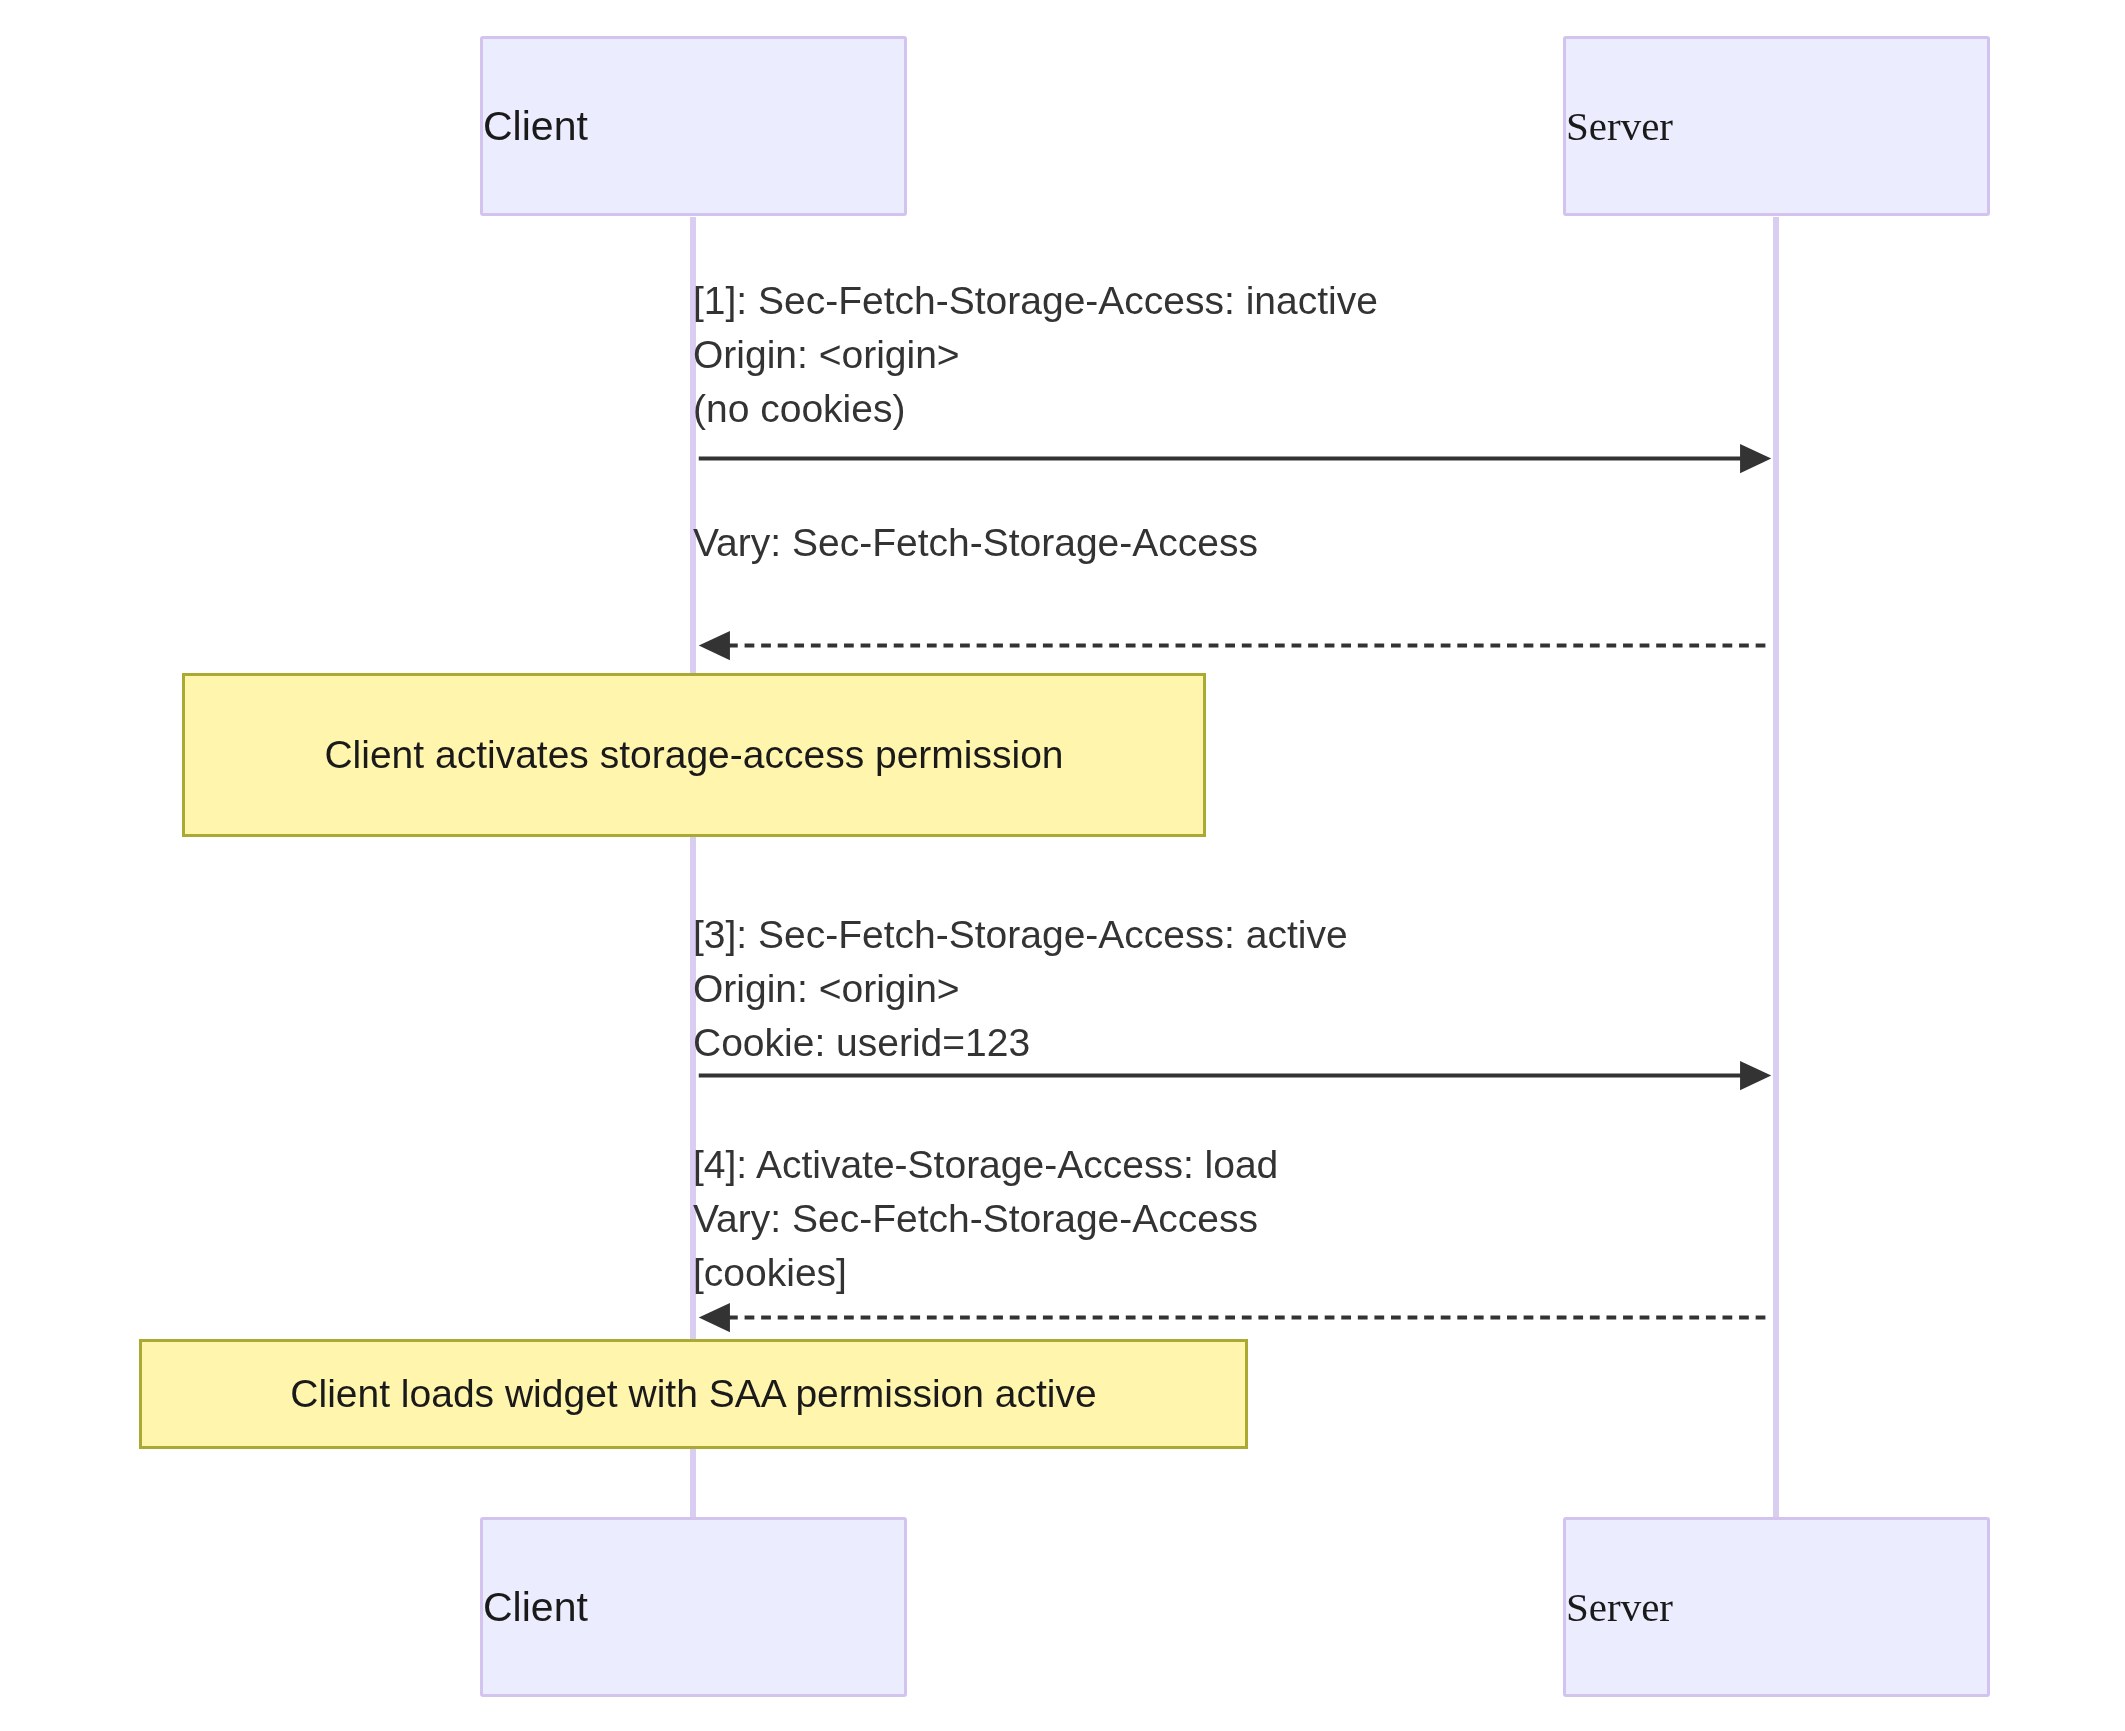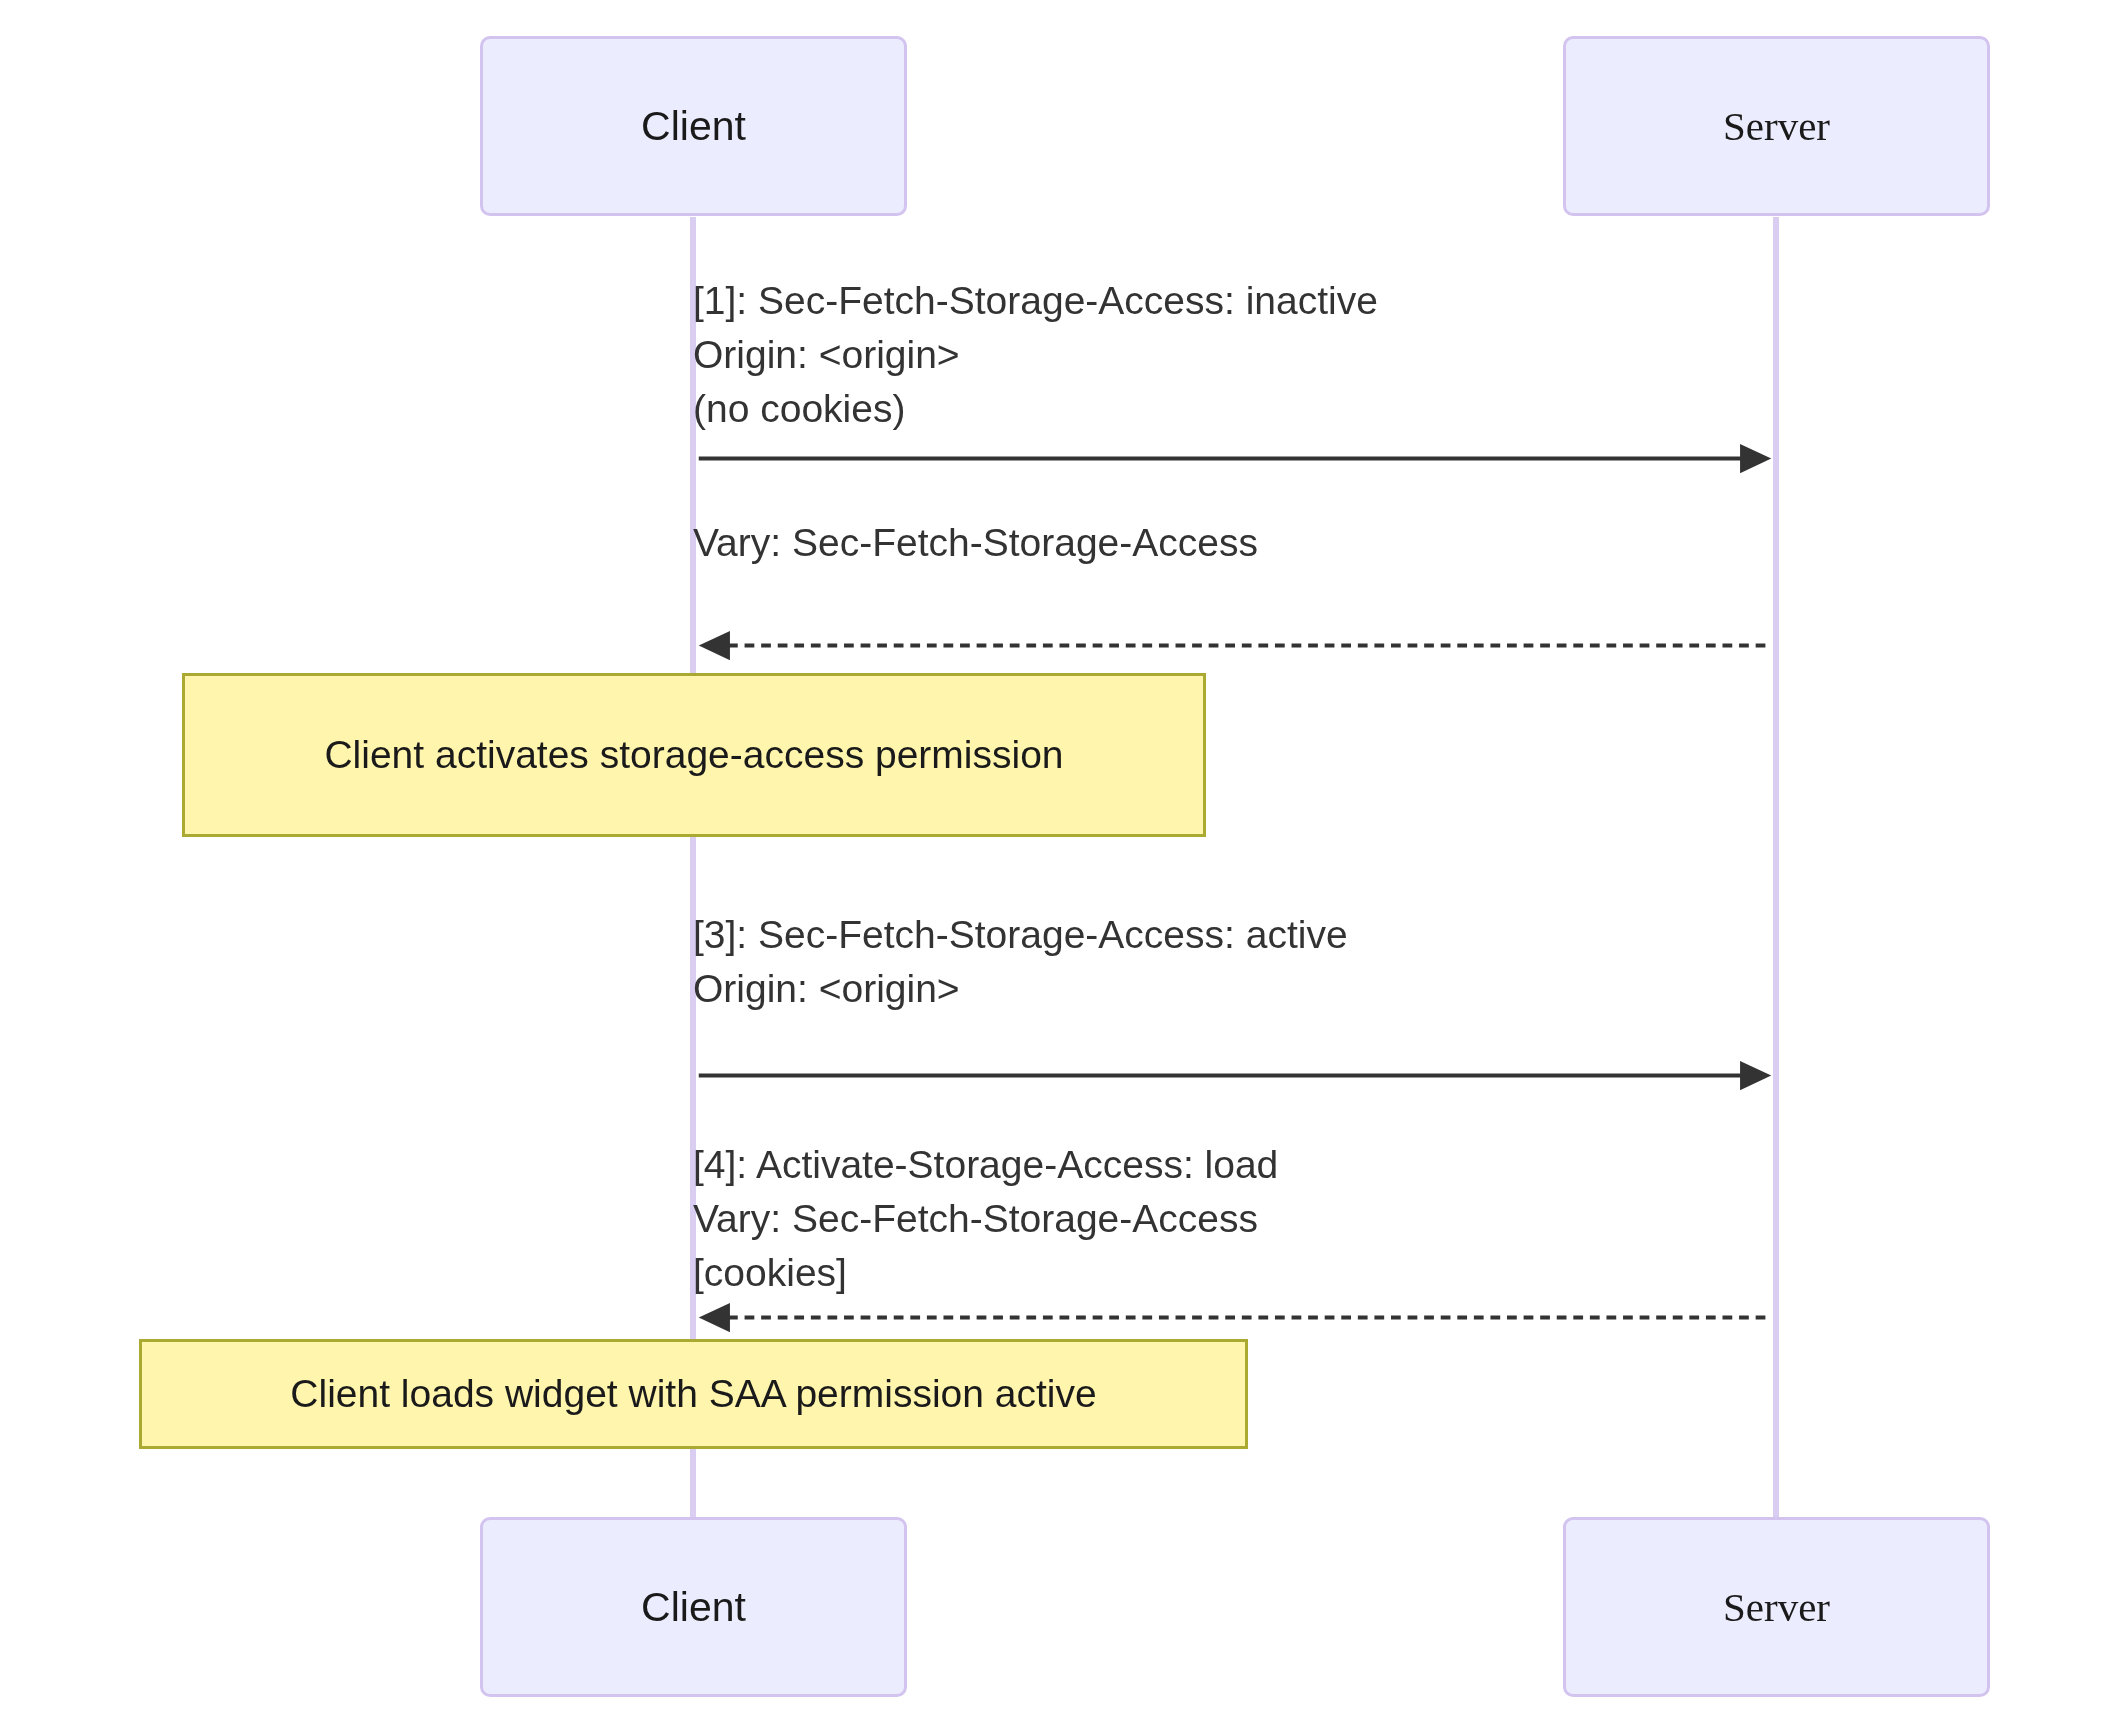--- a/index.html
+++ b/index.html
@@ -24,25 +24,24 @@
   .lifeline.client { left: 690px; }
   .lifeline.server { left: 1773px; }
 
   
   .actor {
     position: absolute;
     width: 427px;
     height: 180px;
     background: #ECECFF;
     border: 3px solid #D2C3EF;
-    border-radius: 10px;
+    border-radius: 3px;
     box-sizing: border-box;
     display: flex;
     align-items: center;
-    justify-content: center;
     font-size: 41px;
     color: #1a1a1a;
   }
   .actor.client { left: 480px; }
   .actor.server { left: 1563px; font-family: Liberation Serif, serif; }
   .actor.top    { top: 36px; }
   .actor.bottom { top: 1517px; }
 
   
   .msg {
@@ -122,20 +121,21 @@
     <line x1="30" y1="20" x2="1100" y2="20" stroke="#333333" stroke-width="4" stroke-dasharray="10,7"></line>
   </svg>
 
   <div class="note n1">
     <div>Client activates storage-access permission</div>
   </div>
 
   <div class="msg m3">
     <div>[3]: Sec-Fetch-Storage-Access: active</div>
     <div>Origin: &lt;origin&gt;</div>
+    <div>Cookie: userid=123</div>
   </div>
   <svg class="arrow a3" viewBox="0 0 1100 40">
     <line x1="0" y1="20" x2="1072" y2="20" stroke="#333333" stroke-width="4"></line>
     <polygon points="1068,5 1068,35 1100,20" fill="#333333"></polygon>
   </svg>
 
   <div class="msg m4">
     <div>[4]: Activate-Storage-Access: load</div>
     <div>Vary: Sec-Fetch-Storage-Access</div>
     <div>[cookies]</div>

